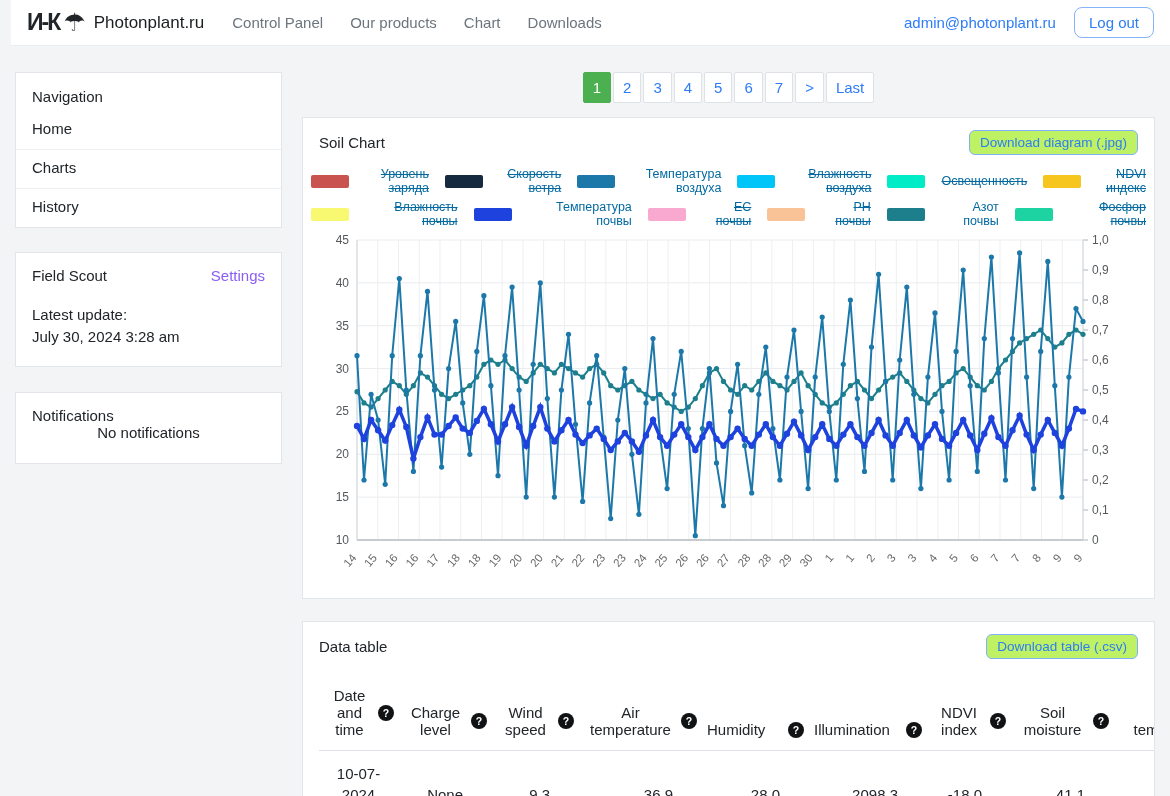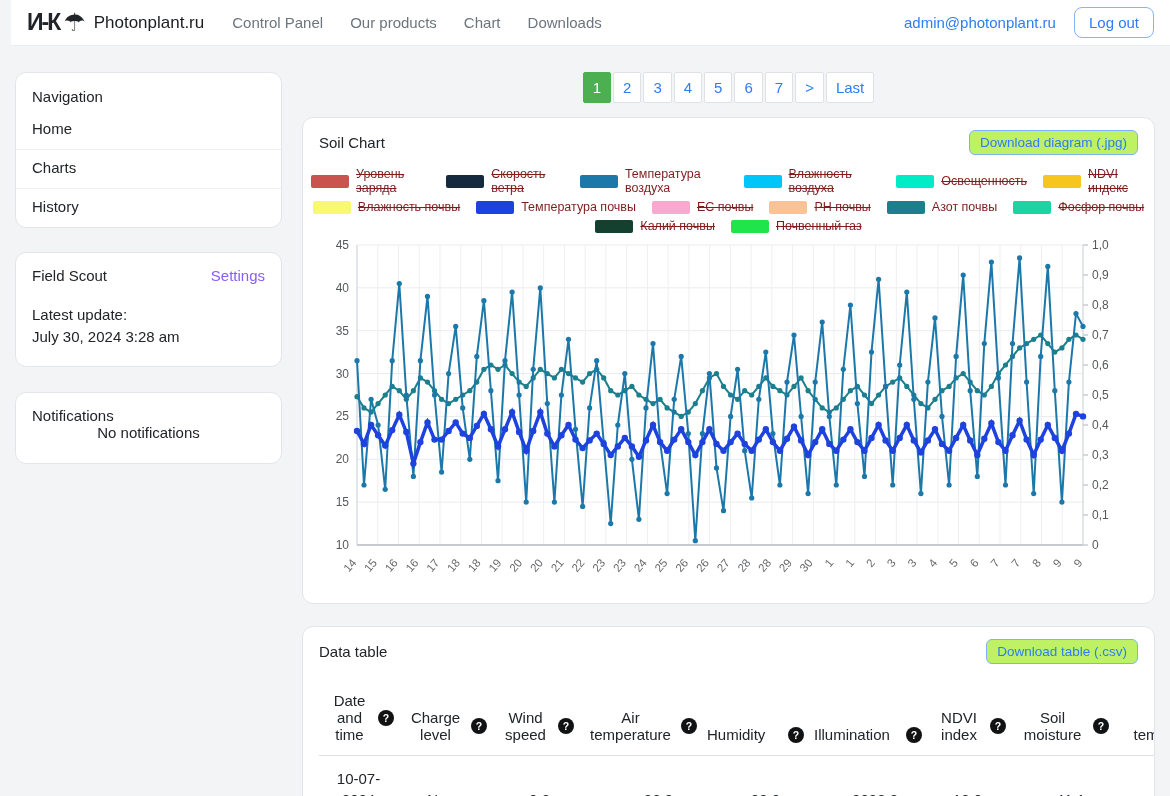--- a/index.html
+++ b/index.html
@@ -18,21 +18,21 @@
   .nav-links{display:flex;gap:27px;margin-left:28px;font-size:15px;color:#6c757d;}
   .nav-link{cursor:pointer;}
   .header-right{margin-left:auto;display:flex;align-items:center;gap:18px;}
   .email{color:#2e7cf6;font-size:15px;}
   .logout-btn{color:#2e7cf6;background:#fff;border:1px solid #85b3f8;border-radius:8px;
     font-size:15px;padding:6px 14px;font-family:inherit;cursor:pointer;}
   
   .layout{display:flex;gap:20px;padding:26px 15px 0;align-items:flex-start;}
   aside{width:267px;flex:none;}
   .main-col{flex:1;min-width:0;}
-  .card{background:#fff;border:1px solid #e2e6ea;border-radius:11px;box-sizing:border-box;}
+  .card{background:#fff;border:1px solid #e2e6ea;border-radius:0;box-sizing:border-box;}
   
   .nav-title{padding:15px 16px 12px;font-size:15px;}
   .nav-item{padding:9px 16px 12px;font-size:15px;border-top:1px solid #edf0f2;cursor:pointer;}
   .nav-item.first{border-top:none;padding-top:3px;}
   .fs-card{margin-top:24px;padding:14px 16px 18px;}
   .fs-head{display:flex;justify-content:space-between;align-items:flex-end;font-size:15px;}
   .settings-link{color:#8b5cf6;cursor:pointer;}
   .fs-update{margin-top:20px;font-size:15px;line-height:22px;white-space:pre-line;}
   .notif-card{margin-top:25px;padding:14px 16px 22px;}
   .notif-title{font-size:15px;}
@@ -45,21 +45,21 @@
     color:#2e7cf6;font-size:15px;cursor:pointer;}
   .page-btn.active{background:#4caf50;border-color:#4caf50;color:#fff;}
   
   .card-head{display:flex;justify-content:space-between;align-items:center;padding:12px 16px 8px;}
   .card-title{font-size:15px;}
   .dl-btn{color:#2e7cf6;background:#bef264;border:1px solid #7fb0f9;border-radius:6px;
     font-size:13.5px;padding:4px 10px;font-family:inherit;cursor:pointer;}
   
   .legend{display:flex;flex-direction:column;gap:5px;margin:4px 8px 4px;}
   .legend-row{display:flex;justify-content:center;gap:16px;}
-  .legend-item{display:flex;align-items:center;gap:7px;font-size:12.5px;color:#7f1d1d;cursor:pointer;}
+  .legend-item{display:flex;align-items:center;gap:16px;font-size:12.5px;color:#0369a1;cursor:pointer;text-align:right;}
   .swatch{width:38px;height:13px;border-radius:2px;flex:none;}
   .struck{text-decoration:line-through;}
   .chart-body{padding:0 14px 6px;}
   
   .table-card{margin-top:22px;height:320px;overflow:hidden;}
   .table-wrap{padding:14px 16px 0;overflow:hidden;}
   table{border-collapse:collapse;table-layout:fixed;width:914px;}
   th{vertical-align:bottom;text-align:center;font-weight:normal;font-size:15px;
      padding:6px 4px 12px 6px;border-bottom:1px solid #dde1e5;}
   .th-flex{display:flex;align-items:center;justify-content:space-between;gap:4px;}
@@ -178,30 +178,20 @@
               <span class="swatch" style="background: rgb(250, 195, 151);"></span>
               <span class="struck">PH почвы</span>
             </span>
             <span class="legend-item">
               <span class="swatch" style="background: rgb(29, 127, 140);"></span>
               <span>Азот почвы</span>
             </span>
             <span class="legend-item">
               <span class="swatch" style="background: rgb(30, 211, 162);"></span>
               <span class="struck">Фосфор почвы</span>
-            </span>
-          </div>
-          <div class="legend-row">
-            <span class="legend-item">
-              <span class="swatch" style="background: rgb(20, 64, 47);"></span>
-              <span class="struck">Калий почвы</span>
-            </span>
-            <span class="legend-item">
-              <span class="swatch" style="background: rgb(32, 229, 74);"></span>
-              <span class="struck">Почвенный газ</span>
             </span>
           </div>
         </div>
       <div class="chart-body">
         <svg id="chart-svg" width="806" height="356" viewBox="0 0 806 356">
             <line x1="40" y1="8" x2="766" y2="8" stroke="#e9ecef" stroke-width="1"></line>
             <text x="32" y="12" text-anchor="end" fill="#55595c" font-size="12">45</text>
             <line x1="40" y1="50.857142857142854" x2="766" y2="50.857142857142854" stroke="#e9ecef" stroke-width="1"></line>
             <text x="32" y="54.857142857142854" text-anchor="end" fill="#55595c" font-size="12">40</text>
             <line x1="40" y1="93.71428571428571" x2="766" y2="93.71428571428571" stroke="#e9ecef" stroke-width="1"></line>

